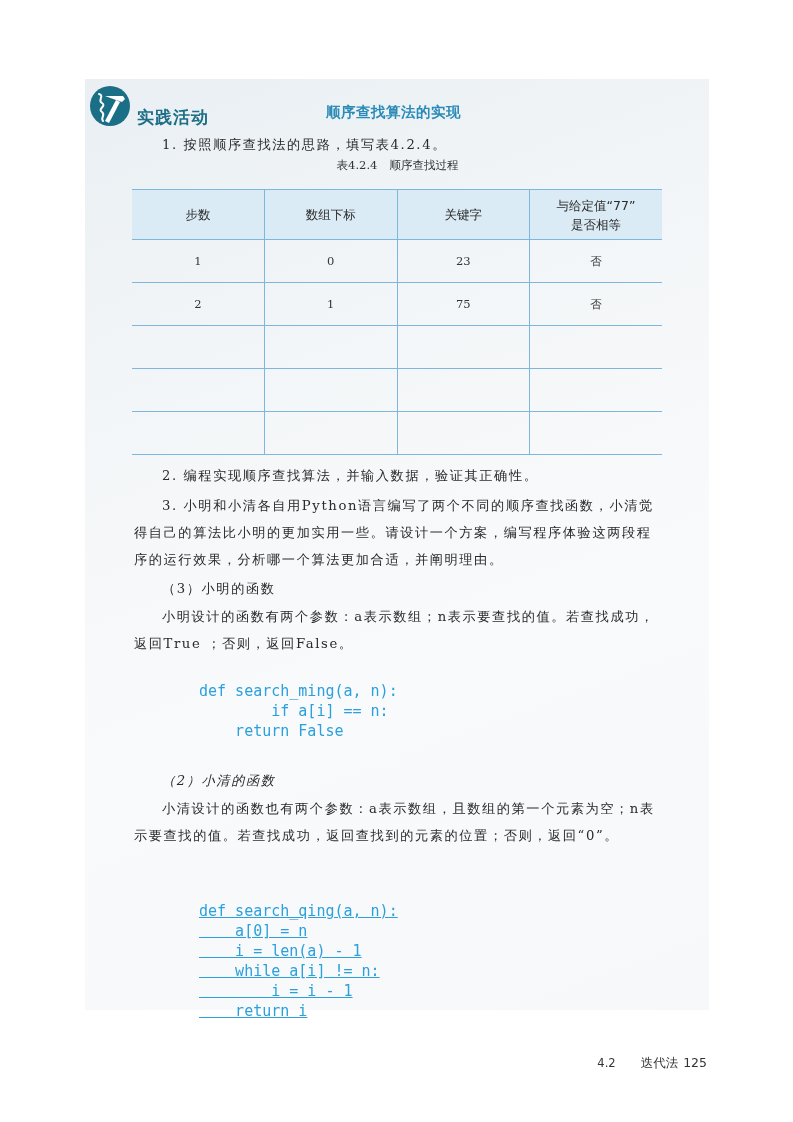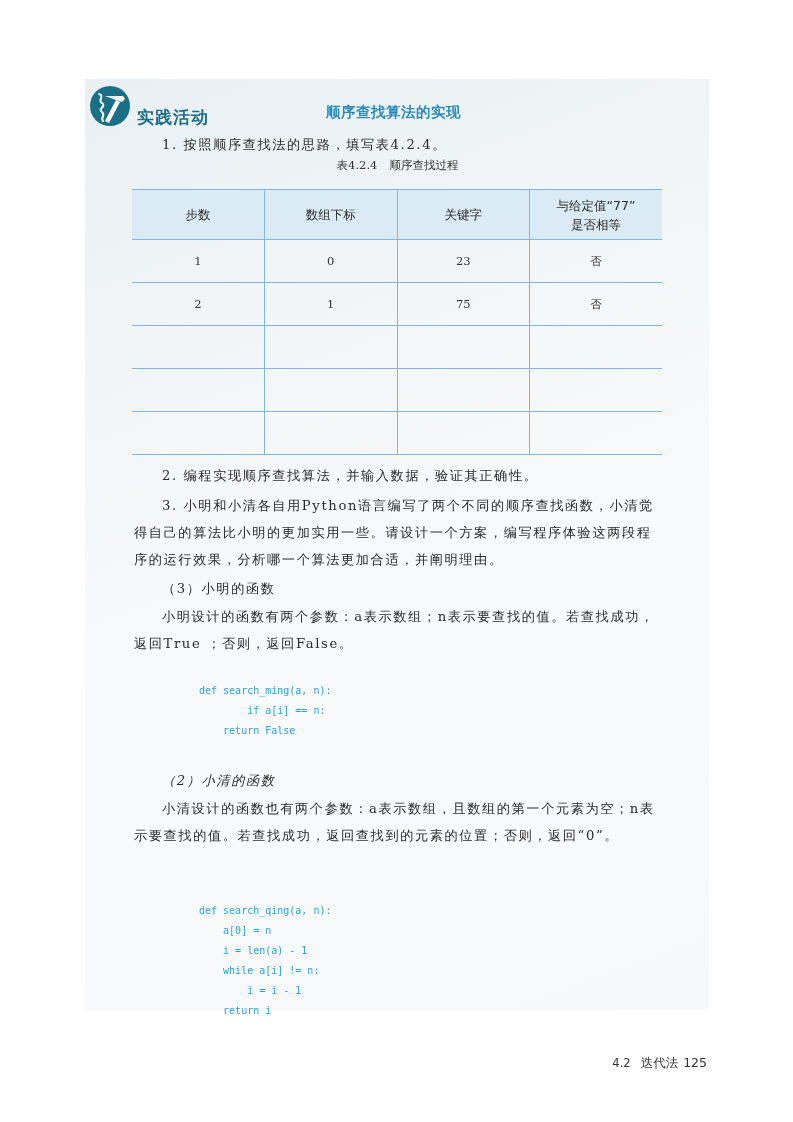--- a/index.html
+++ b/index.html
@@ -49,29 +49,29 @@
   table.steps tr > *:first-child { border-left:none; }
   table.steps tr > *:last-child { border-right:none; }
   table.steps th {
     background:#dbebf5; height:49px;
     font-family:"DejaVu Sans", sans-serif; font-weight:normal; font-size:12.5px;
     color:#2a2a2a; line-height:19px;
   }
   table.steps td { height:42px; font-size:11.5px; color:#333; }
   .code {
     position:absolute; left:199px;
-    font-family:"DejaVu Sans Mono", monospace; font-size:10px;
+    font-family:"DejaVu Sans Mono", monospace; font-size:15px;
     line-height:20px; color:#2aa0dc; white-space:pre;
   }
   .footer {
     position:absolute; right:86px; top:1055px;
     font-family:"DejaVu Sans", sans-serif; font-size:12.5px; color:#333;
   }
   .footer .sec { margin-right:10px; font-size:11.5px; }
-  .footer .chap { margin-right:5px; }
+  .footer .chap { margin-right:5px;margin-left:15px; }
 </style>
 </head>
 <body>
 
 <div class="panel"></div>
 
 <svg class="activity-icon" viewBox="0 0 42 42">
   <circle cx="21" cy="21" r="20" fill="#1a6f86"></circle>
   <path d="M10 9 C16 11, 8 15, 13 18 C18 21, 8 24, 13 27 C17 30, 11 33, 14 36" stroke="#ffffff" stroke-width="2" fill="none" stroke-linecap="round"></path>
   <path d="M16 11 L34 11 L36 14 L33 17 L27 15 Z" fill="#ffffff"></path>
@@ -138,19 +138,19 @@
 <div class="para indent" style="top:575px;">（3）小明的函数</div>
 <div class="para indent" style="top:603px;">小明设计的函数有两个参数：a表示数组；n表示要查找的值。若查找成功，返回True ；否则，返回False。</div>
 
 <div class="code" style="top:661px;">
 <div>def search_ming(a, n):</div><div>        if a[i] == n:</div><div>    return False</div>
 </div>
 
 <div class="para indent" style="top:767px;font-style:italic;">（2）小清的函数</div>
 <div class="para indent" style="top:795px;">小清设计的函数也有两个参数：a表示数组，且数组的第一个元素为空；n表示要查找的值。若查找成功，返回查找到的元素的位置；否则，返回“0”。</div>
 
-<div class="code" style="top:881px;">
+<div class="code" style="top:881px;text-decoration:underline;">
 <div>def search_qing(a, n):</div><div>    a[0] = n</div><div>    i = len(a) - 1</div><div>    while a[i] != n:</div><div>        i = i - 1</div><div>    return i</div>
 </div>
 
 <div class="footer">
   <span class="sec">4.2</span><span class="chap">迭代法</span><span>125</span>
 </div>
 
 </body></html>

